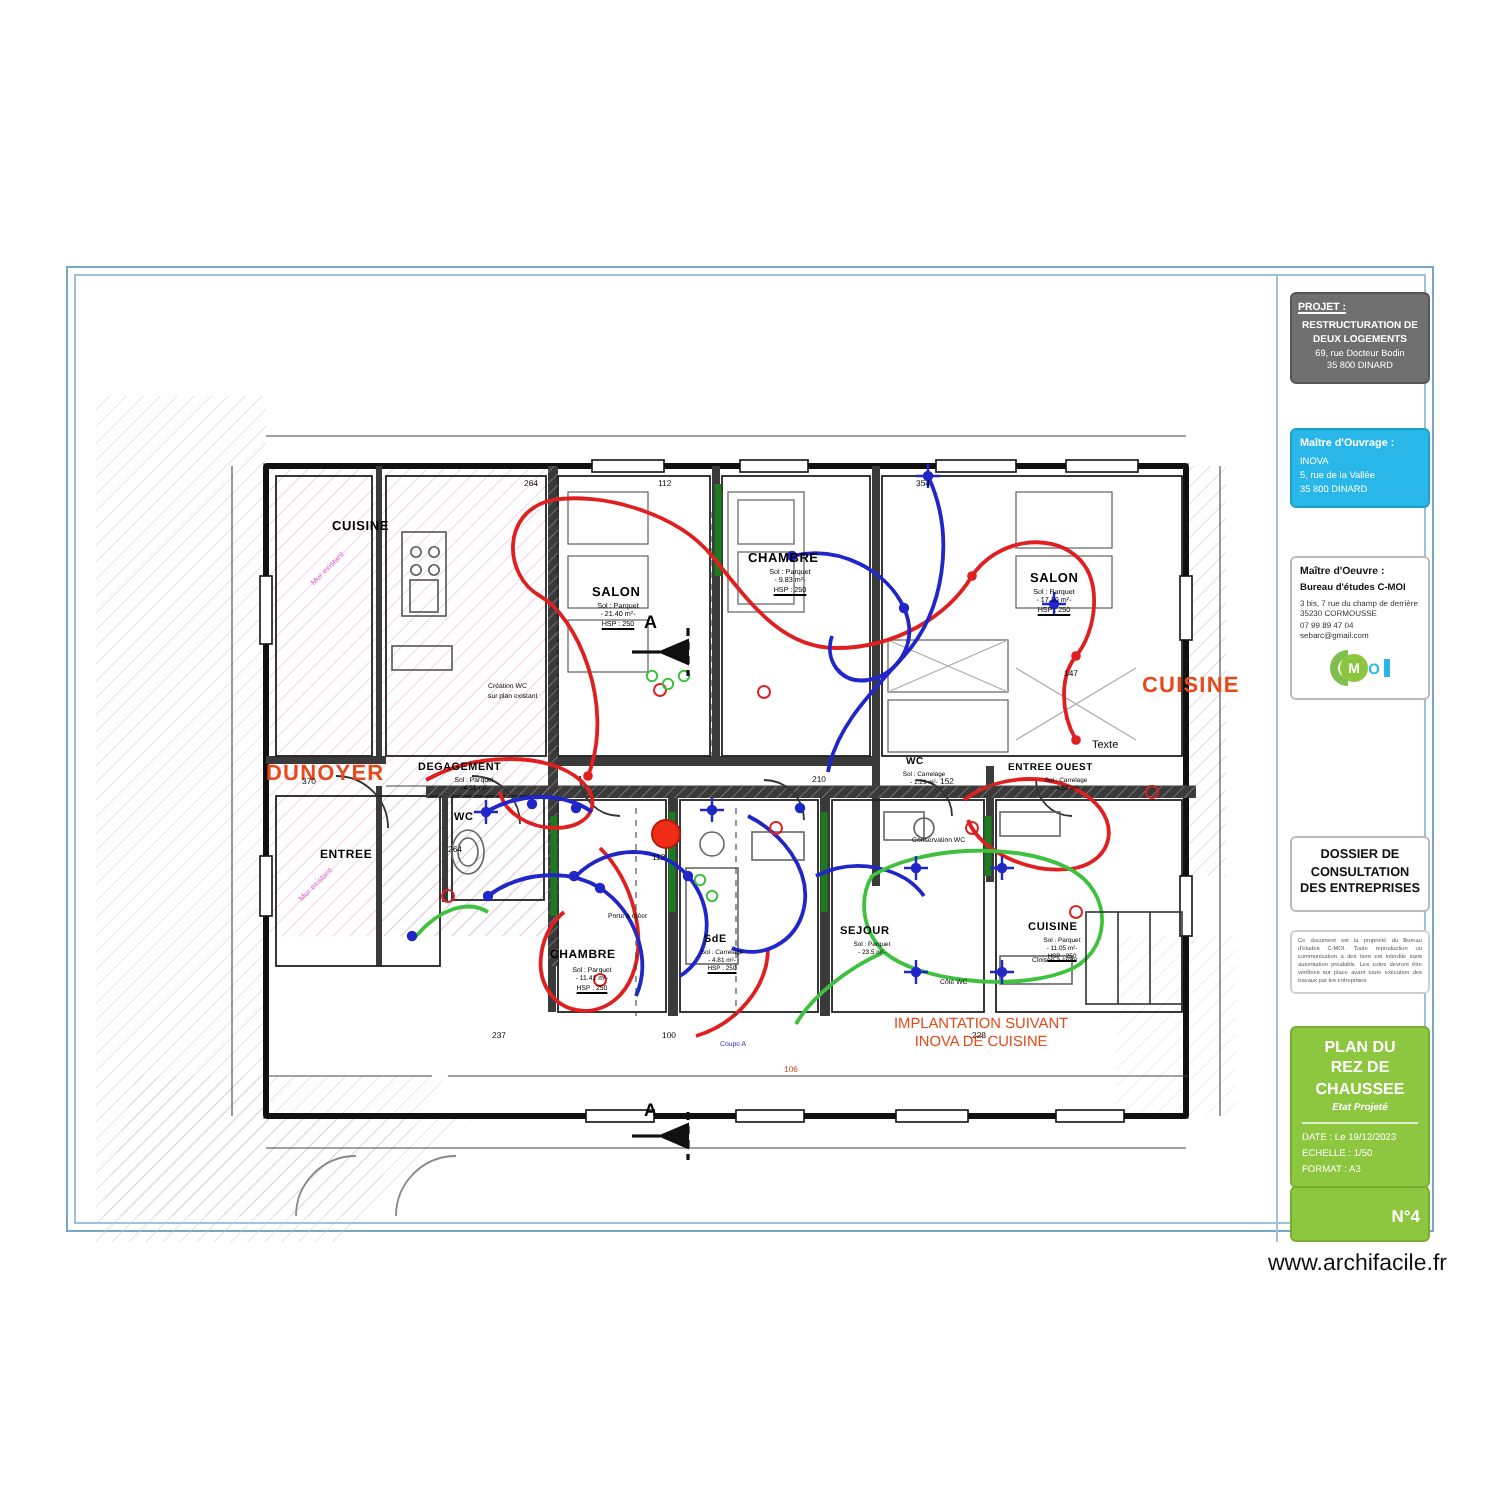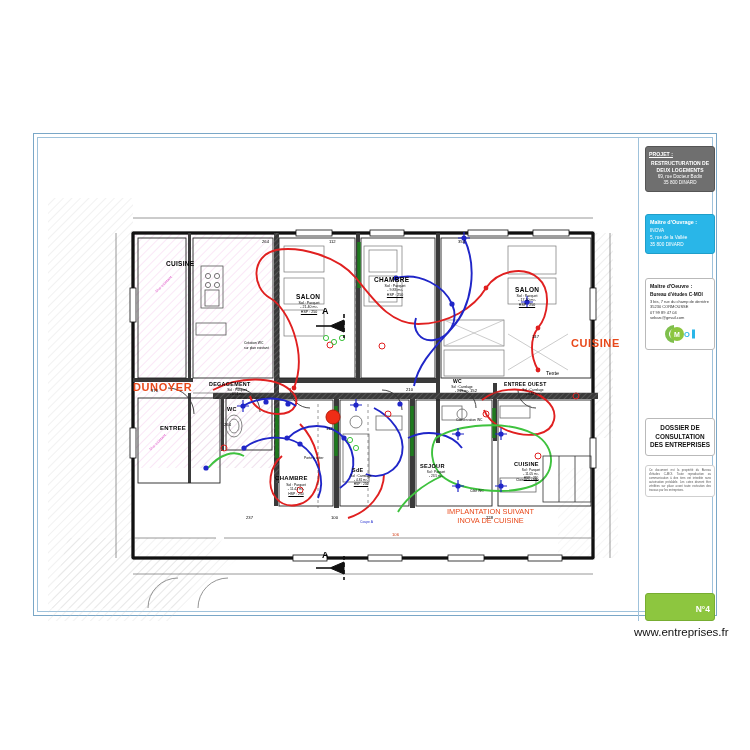--- a/index.html
+++ b/index.html
@@ -495,22 +495,32 @@
     </div>
 
     <div class="tb tb-dossier" style="top:280px;">
       <span class="t">DOSSIER DE</span>
       <span class="t">CONSULTATION</span>
       <span class="t">DES ENTREPRISES</span>
     </div>
 
     <div class="tb tb-fine" style="top:327px;">Ce document est la propriété du Bureau d'études C-MOI. Toute reproduction ou communication à des tiers est interdite sans autorisation préalable. Les cotes devront être vérifiées sur place avant toute exécution des travaux par les entreprises.</div>
 
+    <div class="tb tb-plan" style="top:375px;">
+      <span class="t">PLAN DU</span>
+      <span class="t">REZ DE</span>
+      <span class="t">CHAUSSEE</span>
+      <span class="sub">Etat Projeté</span>
+      <div class="sep"></div>
+      <span class="f">DATE : Le 19/12/2023</span>
+      <span class="f">ECHELLE : 1/50</span>
+      <span class="f">FORMAT : A3</span>
+    </div>
 
     <div class="tb tb-num" style="top:455px;">
       <span class="n">N°4</span>
     </div>
 
   </div>
  </div>
 </div>
 
-<div id="footer">www.entreprises.fr</div>
+<div id="footer">www.archifacile.fr</div>
 
 </body></html>

